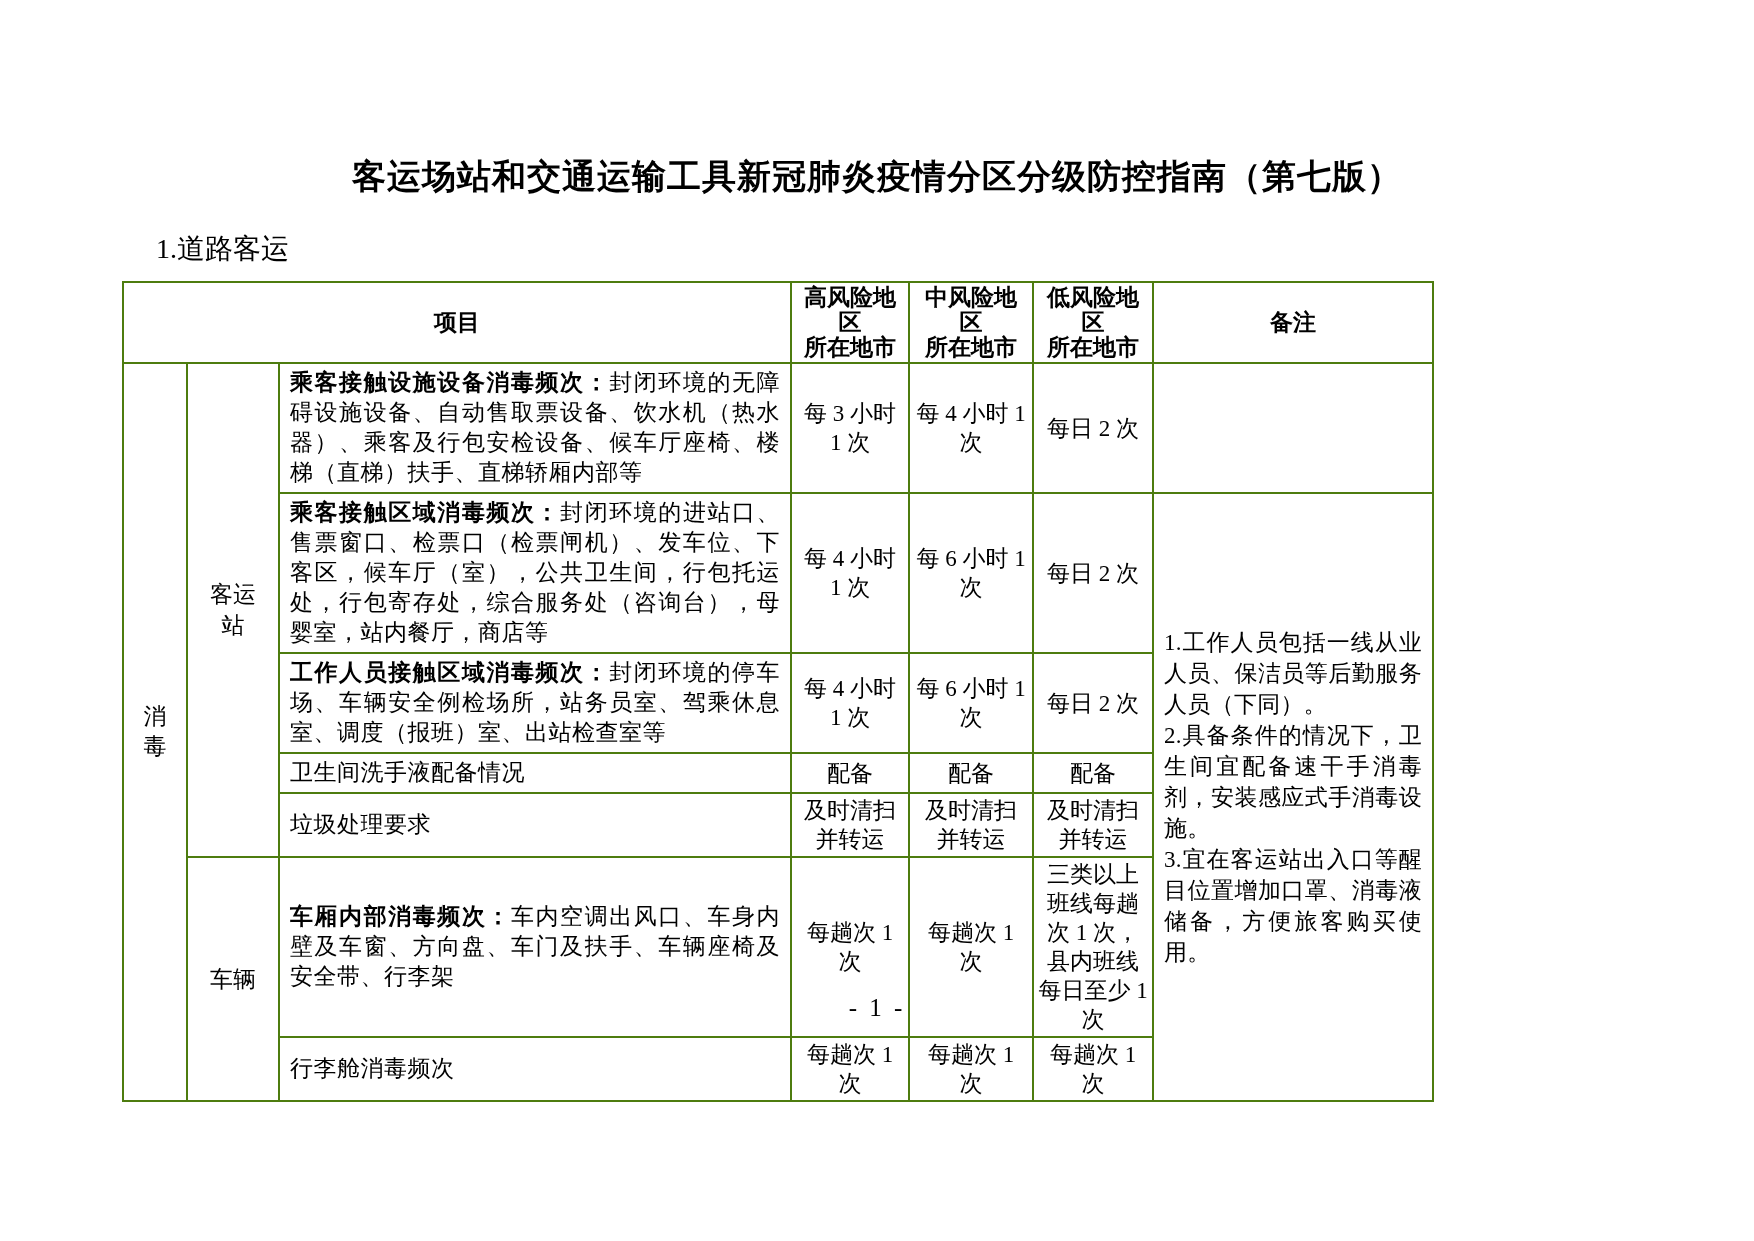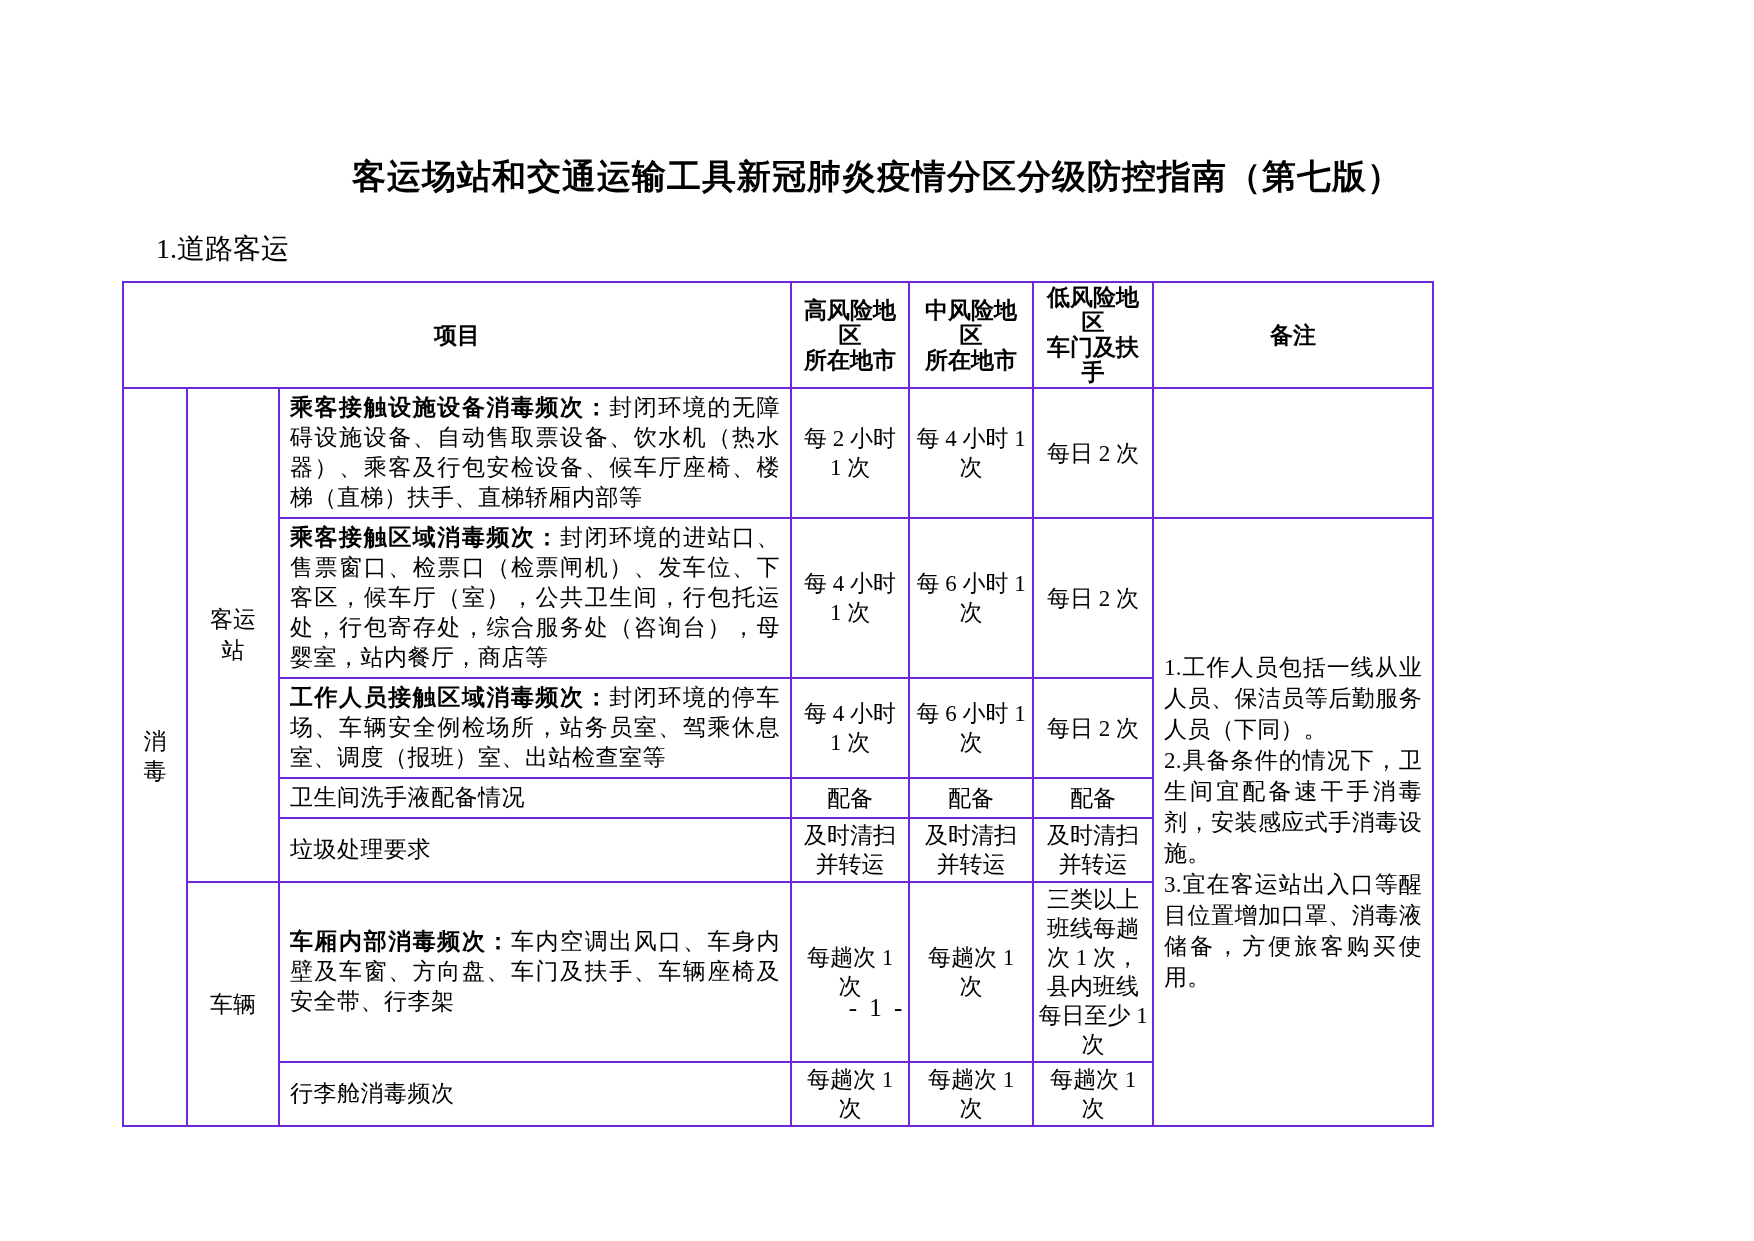--- a/index.html
+++ b/index.html
@@ -12,21 +12,21 @@
     font-size:34px;font-weight:bold;letter-spacing:1px;
   }
   .section-label{
     position:absolute;top:230px;left:156px;font-size:28px;
   }
   table.guide{
     position:absolute;top:281px;left:122px;width:1310px;
     border-collapse:collapse;table-layout:fixed;
   }
   th,td{
-    border:2px solid #6d28d9;font-size:23px;vertical-align:middle;
+    border:2px solid #4d7c0f;font-size:23px;vertical-align:middle;
     padding:2px 4px;word-break:break-word;
   }
   th{font-weight:bold;text-align:center;line-height:25px;white-space:pre-line;}
   tr.h-head{height:49px;}
   tr.r-a{height:92px;}
   tr.r-b{height:108px;}
   tr.r-c{height:88px;}
   tr.r-d{height:30px;}
   tr.r-e{height:58px;margin-top:16px;}
   tr.r-f{height:134px;}
@@ -66,33 +66,33 @@
     </colgroup>
 
     <tbody>
         <tr class="h-head">
       <th colspan="3">项目</th>
       <th>高风险地区
 所在地市</th>
       <th>中风险地区
 所在地市</th>
       <th>低风险地区
-车门及扶手</th>
+所在地市</th>
       <th>备注</th>
     </tr>
 
     <tr class="r-a">
       <td rowspan="7" class="c-cat">
         <span class="cat-stack">消毒</span>
       </td>
       <td rowspan="5" class="c-cat">客运站</td>
       <td class="c-item">
         <span class="lead">乘客接触设施设备消毒频次：</span><span>封闭环境的无障碍设施设备、自动售取票设备、饮水机（热水器）、乘客及行包安检设备、候车厅座椅、楼梯（直梯）扶手、直梯轿厢内部等</span>
       </td>
-      <td class="c-val">每 2 小时 1 次</td>
+      <td class="c-val">每 3 小时 1 次</td>
       <td class="c-val">每 4 小时 1 次</td>
       <td class="c-val">每日 2 次</td>
       <td></td>
     </tr>
 
     <tr class="r-b">
       <td class="c-item">
         <span class="lead">乘客接触区域消毒频次：</span><span>封闭环境的进站口、售票窗口、检票口（检票闸机）、发车位、下客区，候车厅（室），公共卫生间，行包托运处，行包寄存处，综合服务处（咨询台），母婴室，站内餐厅，商店等</span>
       </td>
       <td class="c-val">每 4 小时 1 次</td>

